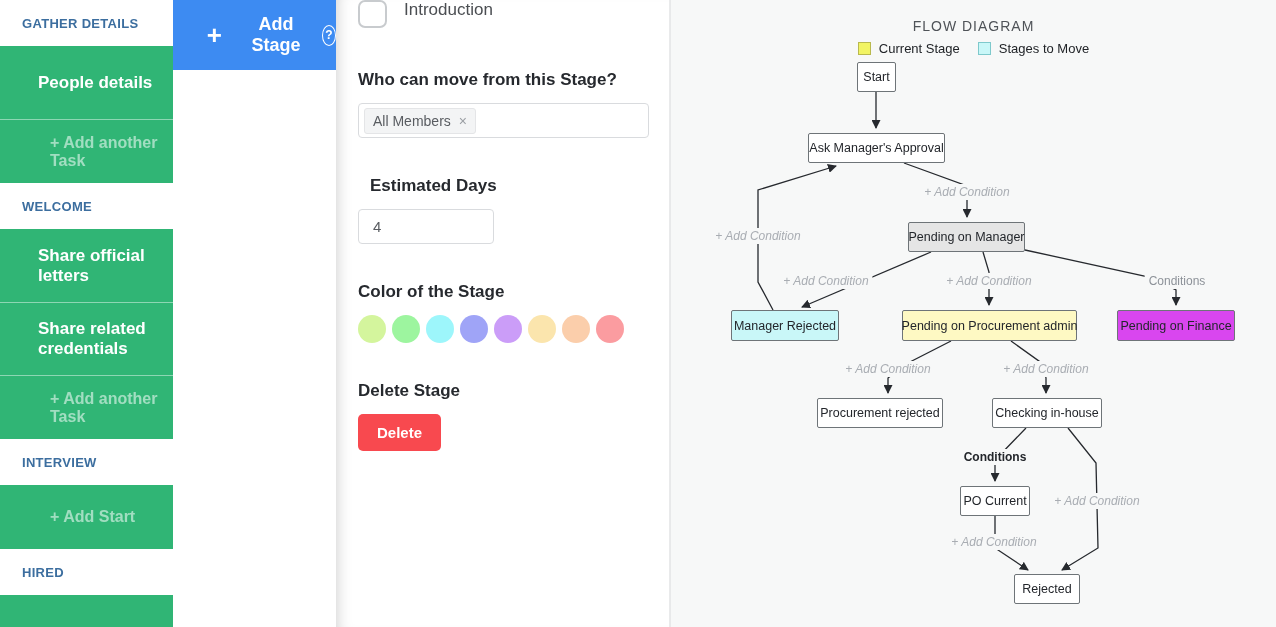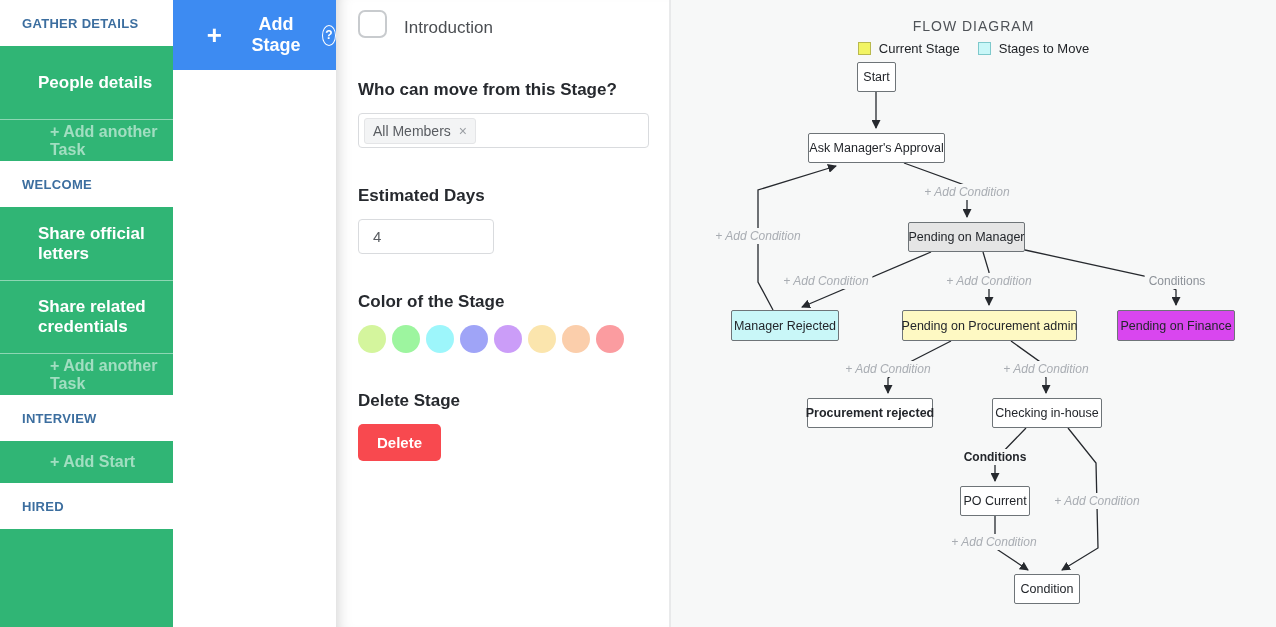--- a/index.html
+++ b/index.html
@@ -8,49 +8,49 @@
   .app { display:flex; width:1276px; height:627px; }
 
   
   .sidebar { width:336px; height:627px; display:flex; flex-direction:row; background:#fff; }
   #sidebar-rows { display:flex; flex-direction:column; flex:1 1 auto; }
   .srow { display:flex; align-items:center; }
   .srow.header { height:46px; padding-left:22px; background:#fff;
                  color:#3c6e9f; font-size:13px; font-weight:bold; letter-spacing:.3px; }
   .srow.task { height:73px; padding-left:38px; background:#30b575;
                color:#fff; font-size:17px; font-weight:bold; }
-  .srow.add { height:42px; padding-left:50px; background:#30b575;
+  .srow.add { height:64px; padding-left:50px; background:#30b575;
               color:rgba(255,255,255,.55); font-size:16px; font-weight:bold; }
   .srow.partial { flex:1 0 8px; background:#30b575; }
   .srow.sep { border-top:1px solid rgba(255,255,255,.45); }
   .add-stage { height:70px; flex:0 0 70px; background:#3d8bf2; border:none; cursor:pointer;
                display:flex; align-items:center; padding-left:34px; color:#fff;
                font-family:"Liberation Sans", sans-serif; }
   .add-stage .plus { font-size:26px; font-weight:bold; line-height:1; }
   .add-stage .as-label { margin-left:26px; font-size:18px; font-weight:bold; }
   .add-stage .help { margin-left:18px; width:21px; height:21px; border:1.6px solid #fff;
                      border-radius:50%; display:flex; align-items:center; justify-content:center;
                      font-size:12px; font-weight:bold; }
 
   
   .details { width:334px; height:627px; background:#fff; padding:0 22px; position:relative;
              box-shadow:inset 14px 0 16px -14px rgba(0,0,0,.22); border-right:1px solid #e9eaeb; }
-  .title-row { display:flex; align-items:flex-end; padding-top:10px; }
+  .title-row { display:flex; align-items:flex-start; }
   .checkbox { width:29px; height:28px; border:2px solid #c8cbce; border-radius:7px;
               background:#fff; flex:0 0 auto; cursor:pointer; }
   .stage-title { margin-left:17px; font-size:17px; color:#4b4e52; }
   .details h2 { font-size:17px; font-weight:600; color:#26292e; line-height:20px; }
   .h-move { margin-top:42px; }
   .members-box { margin-top:13px; width:291px; height:35px; border:1px solid #d9dbde;
                  border-radius:4px; display:flex; align-items:center; padding-left:5px;
                  background:#fff; cursor:text; }
   .chip { background:#f3f4f5; border:1px solid #e4e5e7; border-radius:3px; padding:4px 8px;
           font-size:14px; color:#595c61; display:flex; align-items:center; cursor:default; }
   .chip-x { margin-left:8px; color:#9a9ea3; font-size:14px; cursor:pointer; }
-  .h-days { margin-top:38px; }
+  .h-days { margin-top:38px;margin-left:12px; }
   .days-input { margin-top:13px; width:136px; height:35px; border:1px solid #d9dbde;
                 border-radius:4px; padding-left:14px; font-size:15px; color:#595c61;
                 font-family:"Liberation Sans", sans-serif; }
   .h-color { margin-top:38px; }
   #swatches { margin-top:13px; display:flex; gap:6px; }
   .swatch { width:28px; height:28px; border-radius:50%; cursor:pointer; }
   .h-delete { margin-top:38px; }
   .delete-btn { margin-top:13px; background:#f8494f; color:#fff; border:none; border-radius:5px;
                 padding:10px 19px; font-size:15px; font-weight:bold; cursor:pointer;
                 font-family:"Liberation Sans", sans-serif; }
@@ -197,20 +197,20 @@
         <div class="elabel faint" style="left: 426px; top: 501px;">+ Add Condition</div>
         <div class="elabel faint" style="left: 323px; top: 542px;">+ Add Condition</div>
       </div>
     <div id="nodes">
         <div class="node" style="left: 186px; top: 62px; width: 39px; height: 30px; background: rgb(255, 255, 255); border: 1px solid rgb(110, 116, 120);">Start</div>
         <div class="node" style="left: 137px; top: 133px; width: 137px; height: 30px; background: rgb(255, 255, 255); border: 1px solid rgb(110, 116, 120);">Ask Manager's Approval</div>
         <div class="node" style="left: 237px; top: 222px; width: 117px; height: 30px; background: #e5e5e5; border: 1px solid rgb(110, 116, 120);">Pending on Manager</div>
         <div class="node" style="left: 60px; top: 310px; width: 108px; height: 31px; background: rgb(201, 247, 248); border: 1px solid rgb(110, 116, 120);">Manager Rejected</div>
         <div class="node" style="left: 231px; top: 310px; width: 175px; height: 31px; background: #fef9c3; border: 1px solid rgb(110, 116, 120);">Pending on Procurement admin</div>
         <div class="node" style="left: 446px; top: 310px; width: 118px; height: 31px; background: #d946ef; border: 1px solid rgb(110, 116, 120);">Pending on Finance</div>
-        <div class="node" style="left: 136px; top: 398px; width: 126px; height: 30px; background: rgb(255, 255, 255); border: 1px solid rgb(110, 116, 120); font-weight: bold;">Procurement rejected</div>
+        <div class="node" style="left: 146px; top: 398px; width: 126px; height: 30px; background: rgb(255, 255, 255); border: 1px solid rgb(110, 116, 120);">Procurement rejected</div>
         <div class="node" style="left: 321px; top: 398px; width: 110px; height: 30px; background: rgb(255, 255, 255); border: 1px solid rgb(110, 116, 120);">Checking in-house</div>
         <div class="node" style="left: 289px; top: 486px; width: 70px; height: 30px; background: rgb(255, 255, 255); border: 1px solid rgb(110, 116, 120);">PO Current</div>
-        <div class="node" style="left: 343px; top: 574px; width: 66px; height: 30px; background: rgb(255, 255, 255); border: 1px solid rgb(110, 116, 120);">Condition</div>
+        <div class="node" style="left: 343px; top: 574px; width: 66px; height: 30px; background: rgb(255, 255, 255); border: 1px solid rgb(110, 116, 120);">Rejected</div>
       </div>
   </section>
 
 </div>
 
 </body></html>

